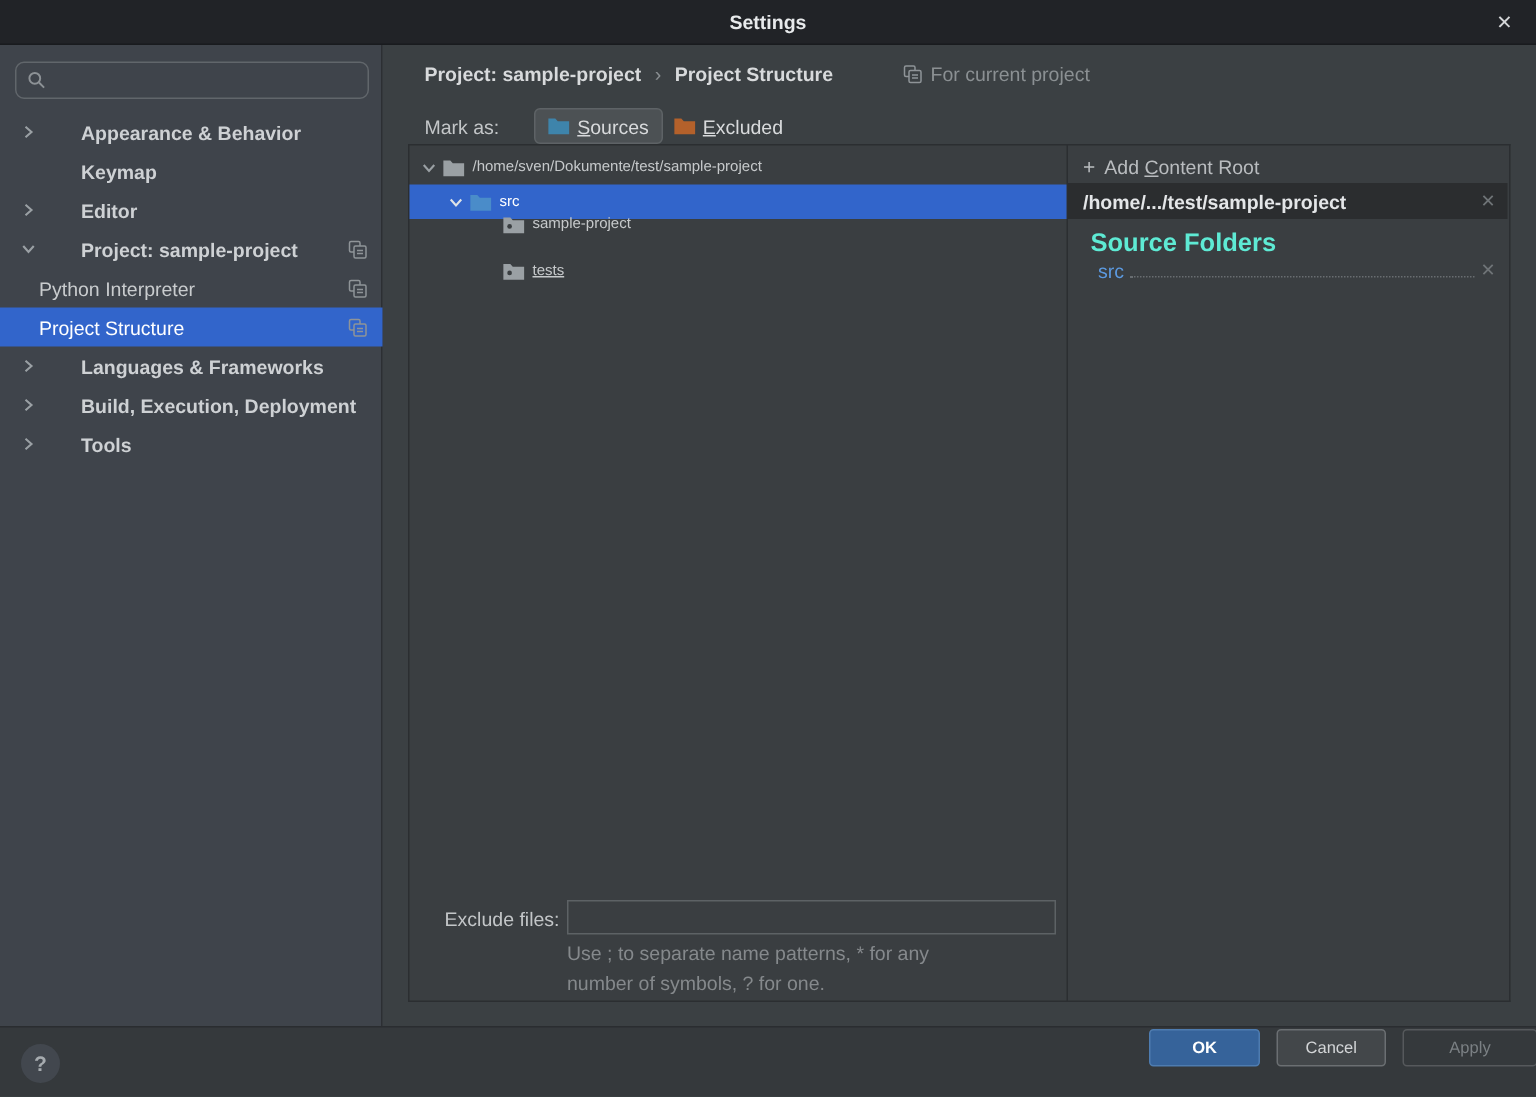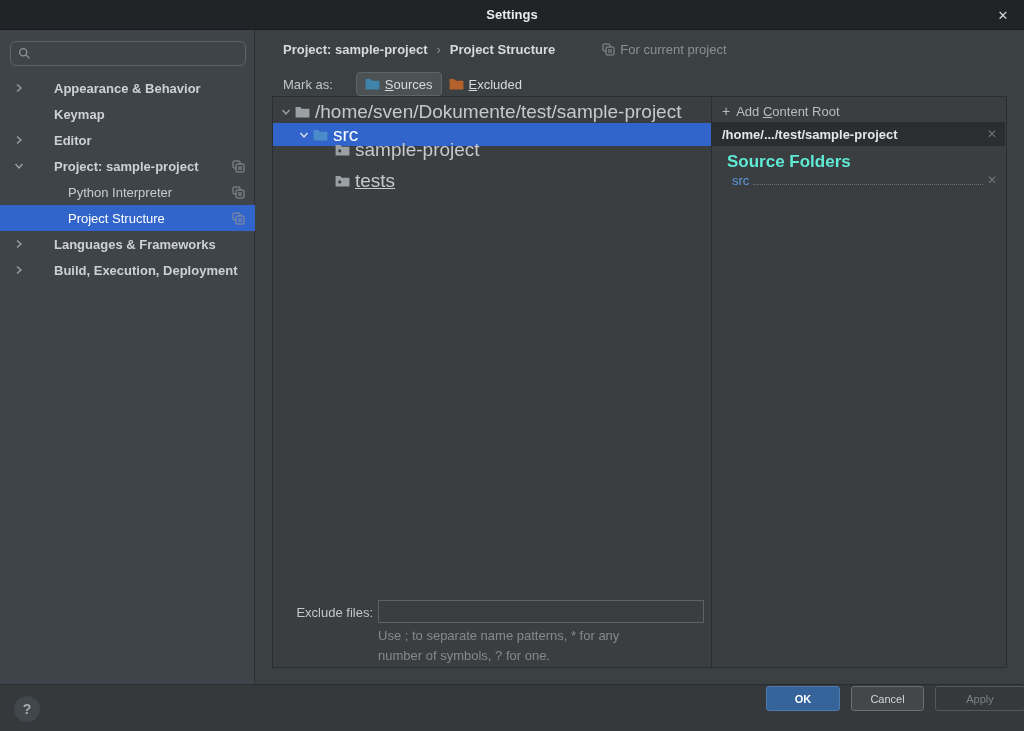--- a/index.html
+++ b/index.html
@@ -34,21 +34,21 @@
     border:1px solid #61666b; border-radius:6px; background:#3f444b;
     display:flex; align-items:center; padding-left:7px;
   }
   .nav { position:absolute; left:0; top:45px; width:255px; }
   .nav-item {
     height:26px; display:flex; align-items:center;
     color:#c9ccce; font-size:13px; position:relative;
     padding-left:54px; cursor:default;
   }
   .nav-item.bold { font-weight:bold; color:#ced1d4; }
-  .nav-item.sub  { padding-left:68px; }
+  .nav-item.sub  { padding-left:26px; }
   .nav-item.selected { background:#3265cb; color:#ffffff; --icon-bg:#3265cb; }
   .nav-item .chev { position:absolute; left:14px; top:8px; }
   .nav-item .scope { position:absolute; right:10px; top:7px; }
 
   .scope-icon .back  { fill:none; stroke:#8f9498; }
   .scope-icon .front { fill:var(--icon-bg,#3f444b); stroke:#8f9498; }
   .scope-icon .ln    { stroke:#8f9498; }
   .panelbg { --icon-bg:#3b4043; }
 
   
@@ -80,21 +80,21 @@
     border:1px solid #2b2e31; background:#3a3e41;
   }
   .panel-right {
     left:712px; top:96px; width:295px; height:572px;
     border:1px solid #2b2e31; border-left:none; background:#3a3e41;
   }
 
   
   .tree-row {
     position:absolute; left:0; width:438px; height:23px;
-    display:flex; align-items:center; font-size:19px; color:#c6c9cb;
+    display:flex; align-items:center; font-size:10px; color:#c6c9cb;
   }
   .tree-row .chev { margin:0 4px 0 0; }
   .tree-row .ficon { margin-right:5px; }
   .tree-row.selected { background:#3265cb; color:#ffffff; }
 
   
   .acr-row {
     position:absolute; left:0; top:3px; width:293px; height:22px;
     display:flex; align-items:center; padding-left:10px;
     color:#b9bcbf; font-size:13px;
@@ -233,20 +233,26 @@
       <span>Languages &amp; Frameworks</span>
     </div>
 
     <div class="nav-item bold">
       <svg class="chev" width="10" height="10" viewBox="0 0 10 10">
           <polyline points="3,1.5 7,5 3,8.5" fill="none" stroke="#9aa0a4" stroke-width="1.4"></polyline>
         </svg>
       <span>Build, Execution, Deployment</span>
     </div>
 
+    <div class="nav-item bold">
+      <svg class="chev" width="10" height="10" viewBox="0 0 10 10">
+          <polyline points="3,1.5 7,5 3,8.5" fill="none" stroke="#9aa0a4" stroke-width="1.4"></polyline>
+        </svg>
+      <span>Tools</span>
+    </div>
   </div>
 </div>
 
 <div class="abs crumbs">
   <span>Project: sample-project</span>
   <span class="crumb-sep">›</span>
   <span>Project Structure</span>
   <span class="scopebar">
     <svg class="scope-icon panelbg" width="13" height="13" viewBox="0 0 13 13" style="--icon-bg:#3b4043">
       <rect class="back" x="1" y="1" width="7" height="7" rx="1"></rect>

